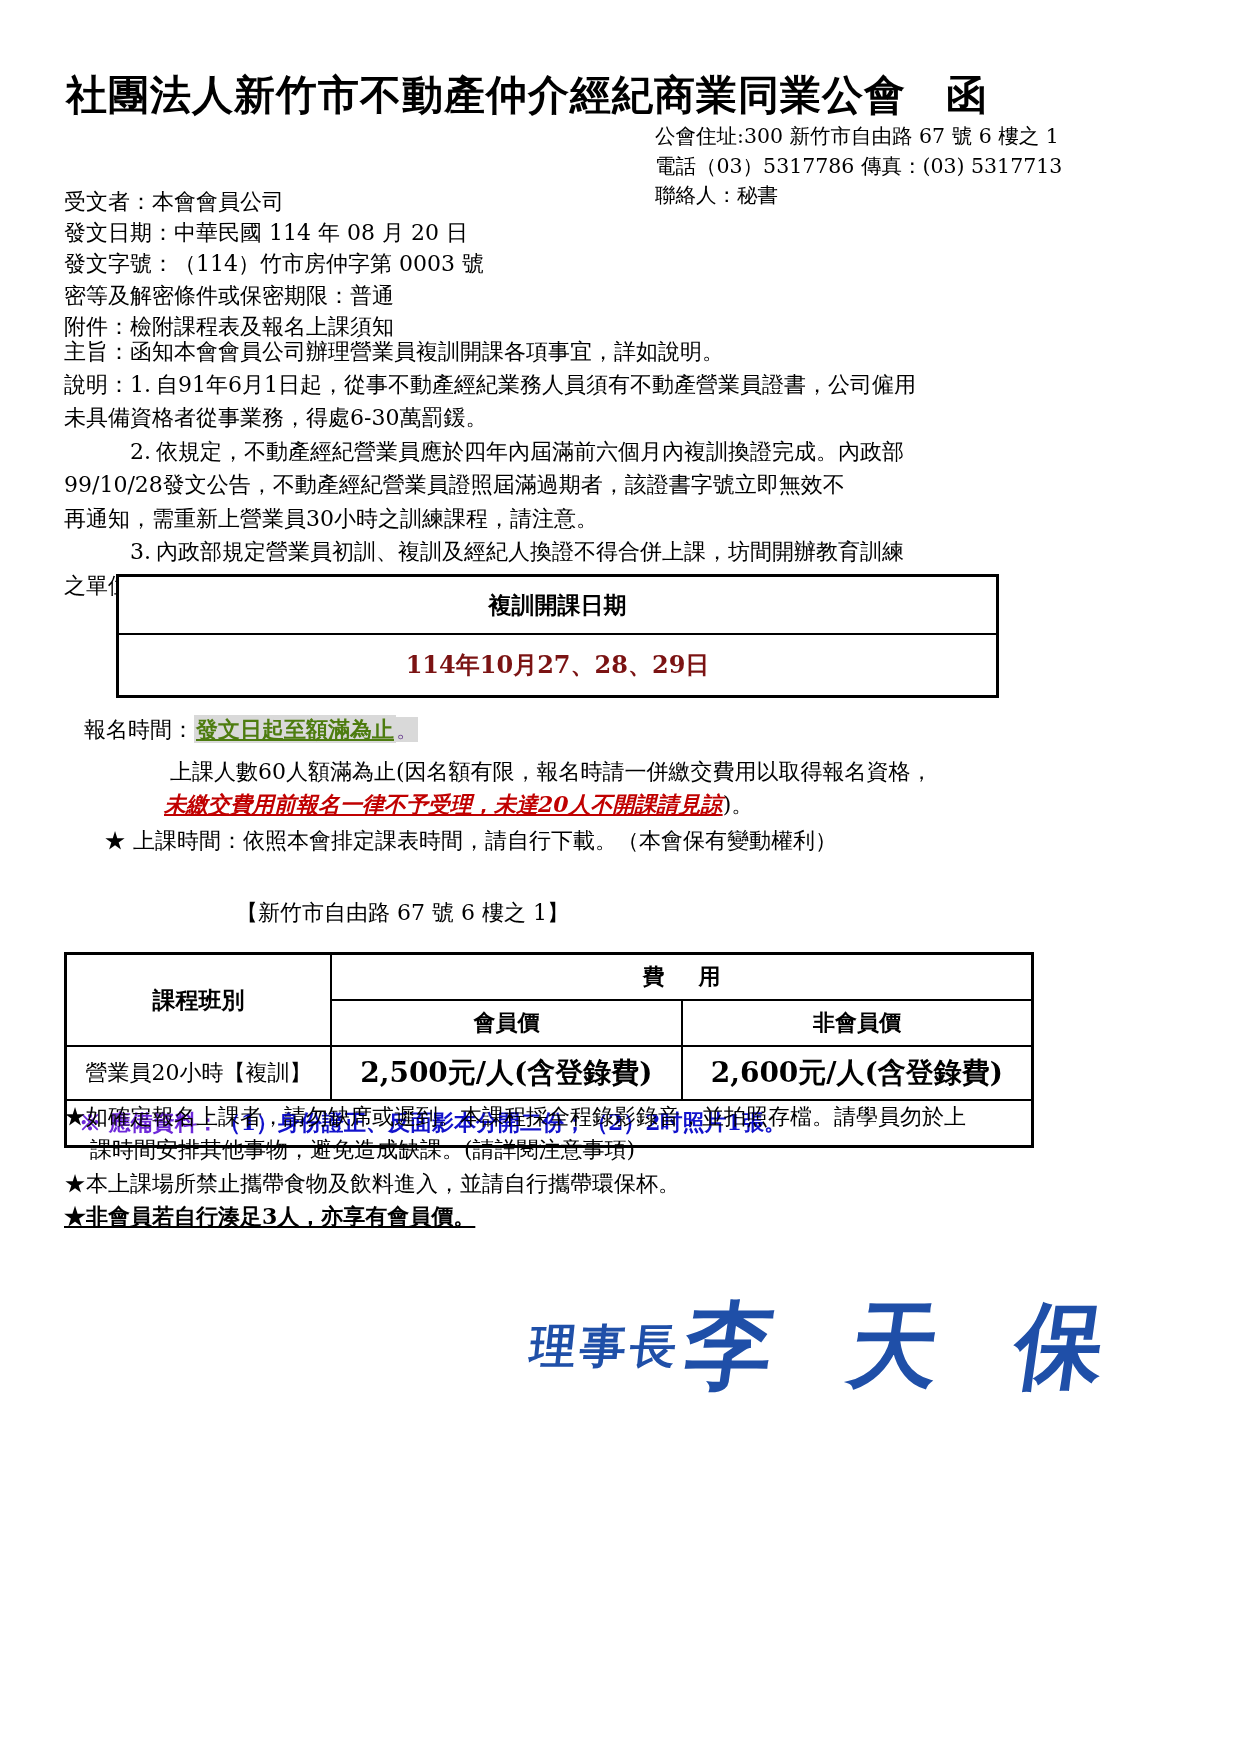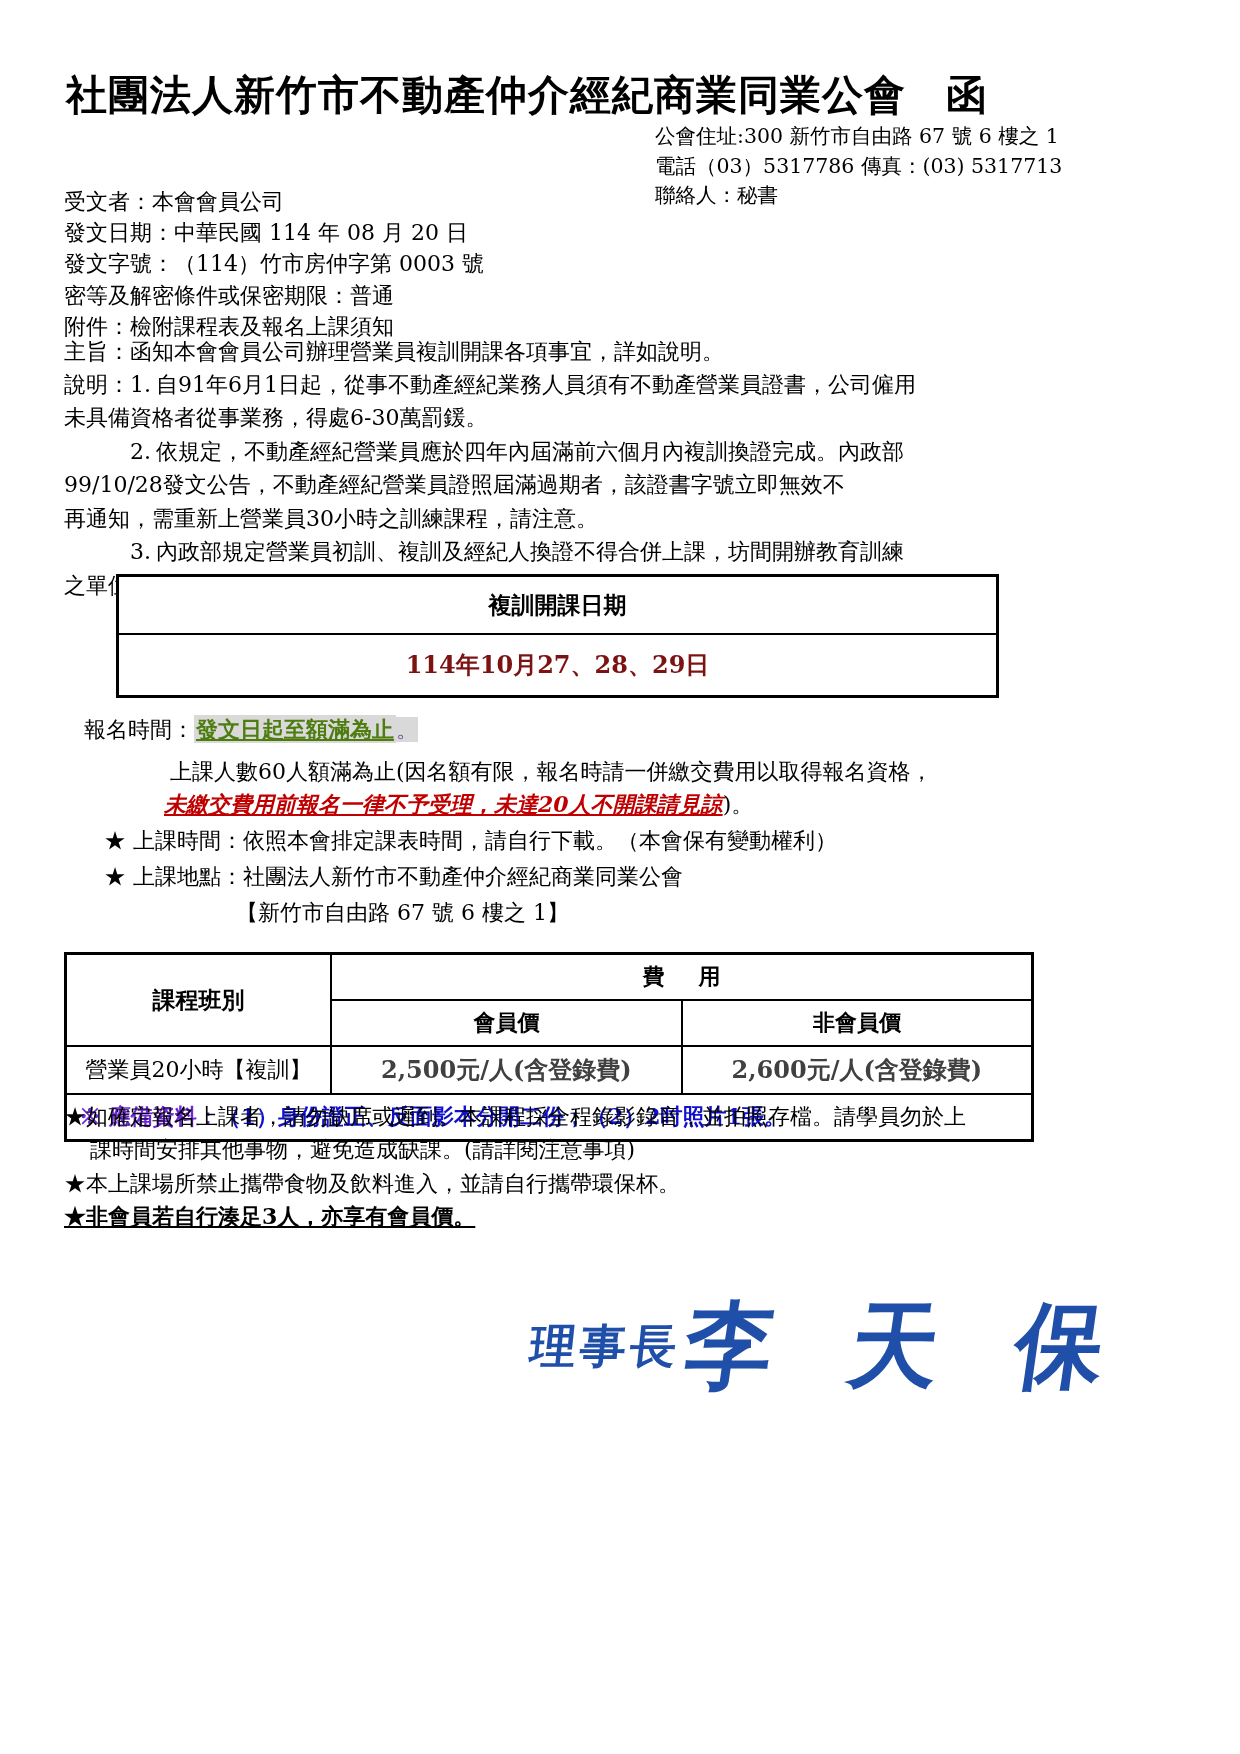--- a/index.html
+++ b/index.html
@@ -100,21 +100,21 @@
     border-collapse:collapse; table-layout:fixed;
     border:3px solid #000;
   }
   .fee-table td {
     border:2px solid #000; text-align:center; font-size:22px; padding:7px 4px;
   }
   .fee-table .cls-head { font-weight:bold; font-size:23px; }
   .fee-table .fee-head { font-weight:bold; font-size:22px; letter-spacing:34px; text-indent:34px; }
   .fee-table .sub-head { font-weight:bold; font-size:22px; }
   .fee-table .row-label { font-size:22px; }
-  .fee-table .price { color:#404040; font-weight:bold; font-size:24px; }
+  .fee-table .price { color:#000000; font-weight:bold; font-size:28px; }
   .fee-table .docs {
     text-align:left; padding-left:12px; font-size:22px; font-weight:bold;
   }
   .fee-table .docs .blue { color:#1111cc; }
   .fee-table .docs .bk { color:#6d28d9; }
 
   
   .notes { position:absolute; left:64px; top:1100px; font-size:22px; line-height:1.52; }
   .note { white-space:nowrap; }
   .note-ind { margin-left:26px; white-space:nowrap; }
@@ -198,21 +198,20 @@
   </div>
 
   <div class="capacity">
     <div>上課人數60人額滿為止(因名額有限，報名時請一併繳交費用以取得報名資格，</div>
     <div class="cap-l2">
       <span class="warn">未繳交費用前報名一律不予受理，未達20人不開課請見諒</span><span>)。</span>
     </div>
   </div>
 
   <div class="star-line star-time">★ 上課時間：依照本會排定課表時間，請自行下載。（本會保有變動權利）</div>
-  <div class="star-line star-place">★ 上課地點：社團法人新竹市不動產仲介經紀商業同業公會</div>
   <div class="place-addr">【新竹市自由路 67 號 6 樓之 1】</div>
 
   <table class="fee-table">
     <tbody>
         <tr>
       <td class="cls-head" rowspan="2" style="width:255px;">課程班別</td>
       <td class="fee-head" colspan="2">費用</td>
     </tr>
     <tr>
       <td class="sub-head">會員價</td>

